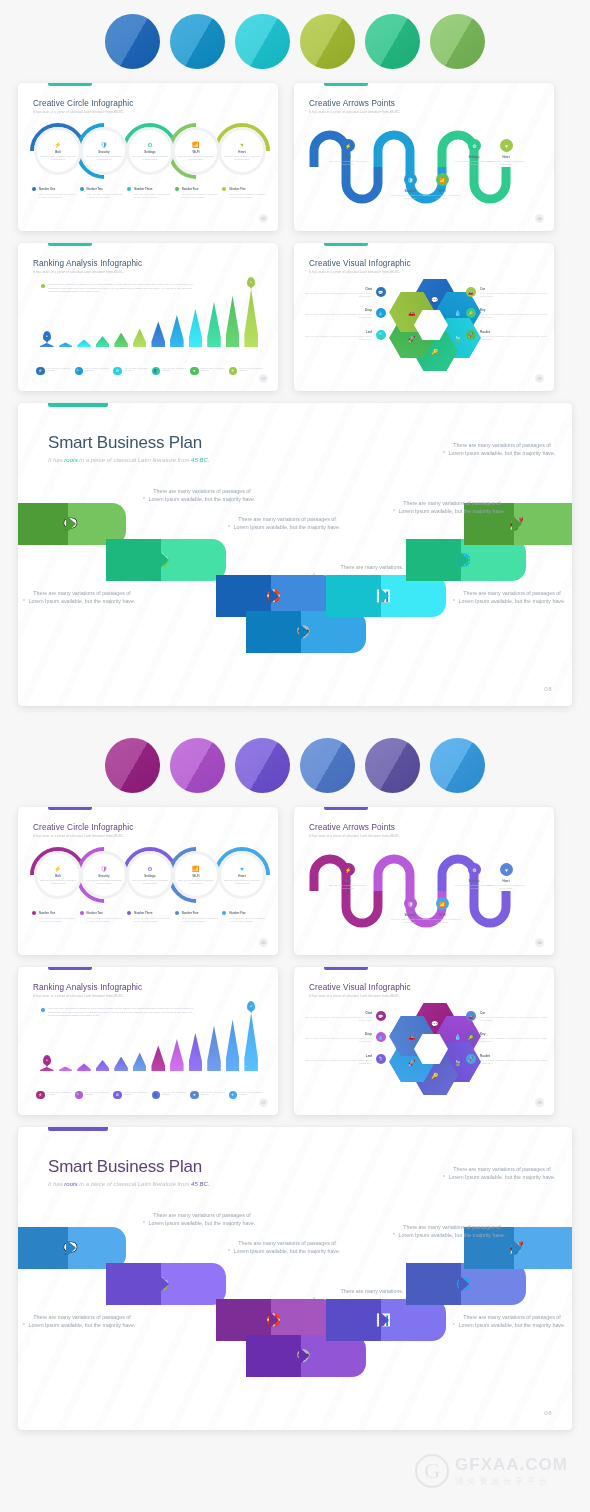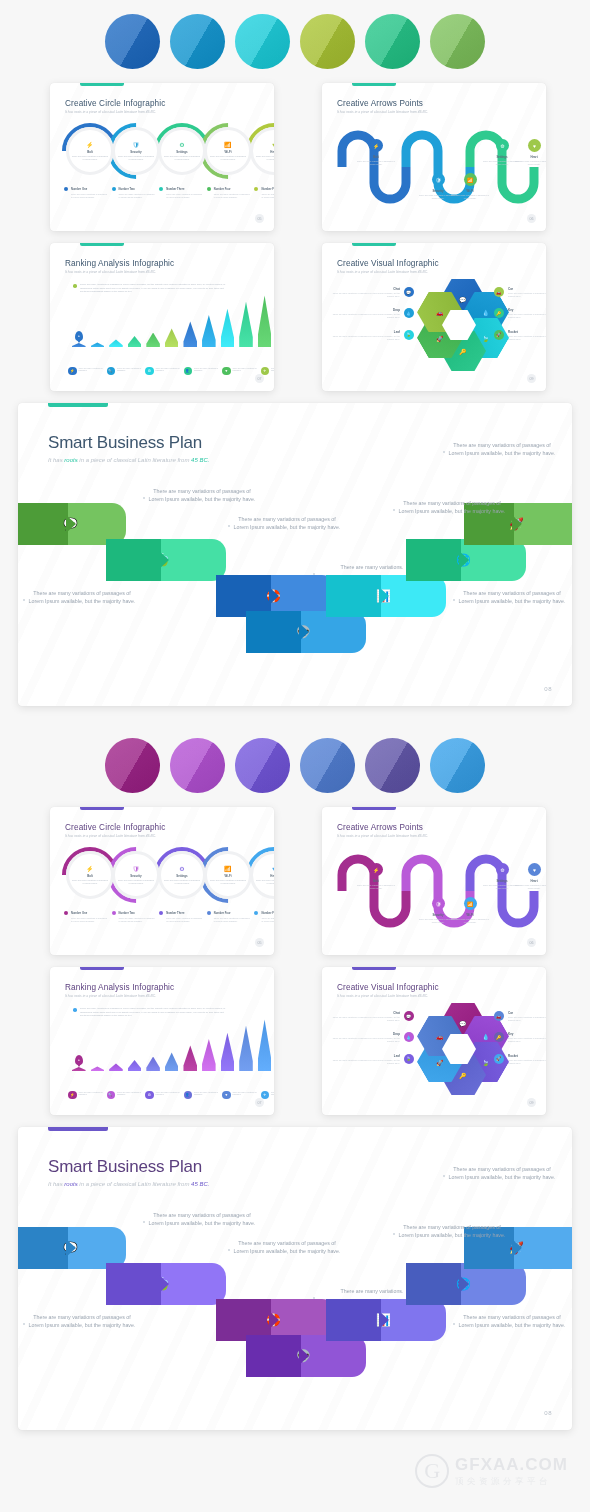--- a/index.html
+++ b/index.html
@@ -22,21 +22,21 @@
   .grid { display:flex; flex-wrap:wrap; gap:12px 16px; padding:0 18px; }
   .card {
     background:#fff; border-radius:4px; position:relative; overflow:hidden;
     box-shadow:0 2px 9px rgba(0,0,0,.10), 0 0 1px rgba(0,0,0,.10);
   }
   .card::before{
     content:""; position:absolute; inset:0; pointer-events:none;
     background:repeating-linear-gradient(115deg, rgba(0,0,0,0) 0 26px, rgba(0,0,0,.012) 26px 34px);
   }
   .accent { position:absolute; left:30px; top:0; width:44px; height:3px; border-radius:0 0 2px 2px; }
-  .card.small { width:224px; height:148px;margin-left:32px; }
+  .card.small { width:260px; height:148px; }
   .card.wide  { width:554px; height:303px; }
 
   .s-title { position:absolute; left:15px; top:16px; font-size:8.2px; letter-spacing:.15px; }
   .s-sub   { position:absolute; left:15px; top:27px; font-size:3.4px; color:#b4bcc6; font-style:italic; }
   .pageno  { position:absolute; right:10px; bottom:8px; width:9px; height:9px; border-radius:50%;
              background:#eef0f3; color:#aab2bc; font-size:3.6px; display:flex;
              align-items:center; justify-content:center; }
 
   
   .circ-wrap { position:absolute; left:12px; top:40px; width:236px; height:60px; }

